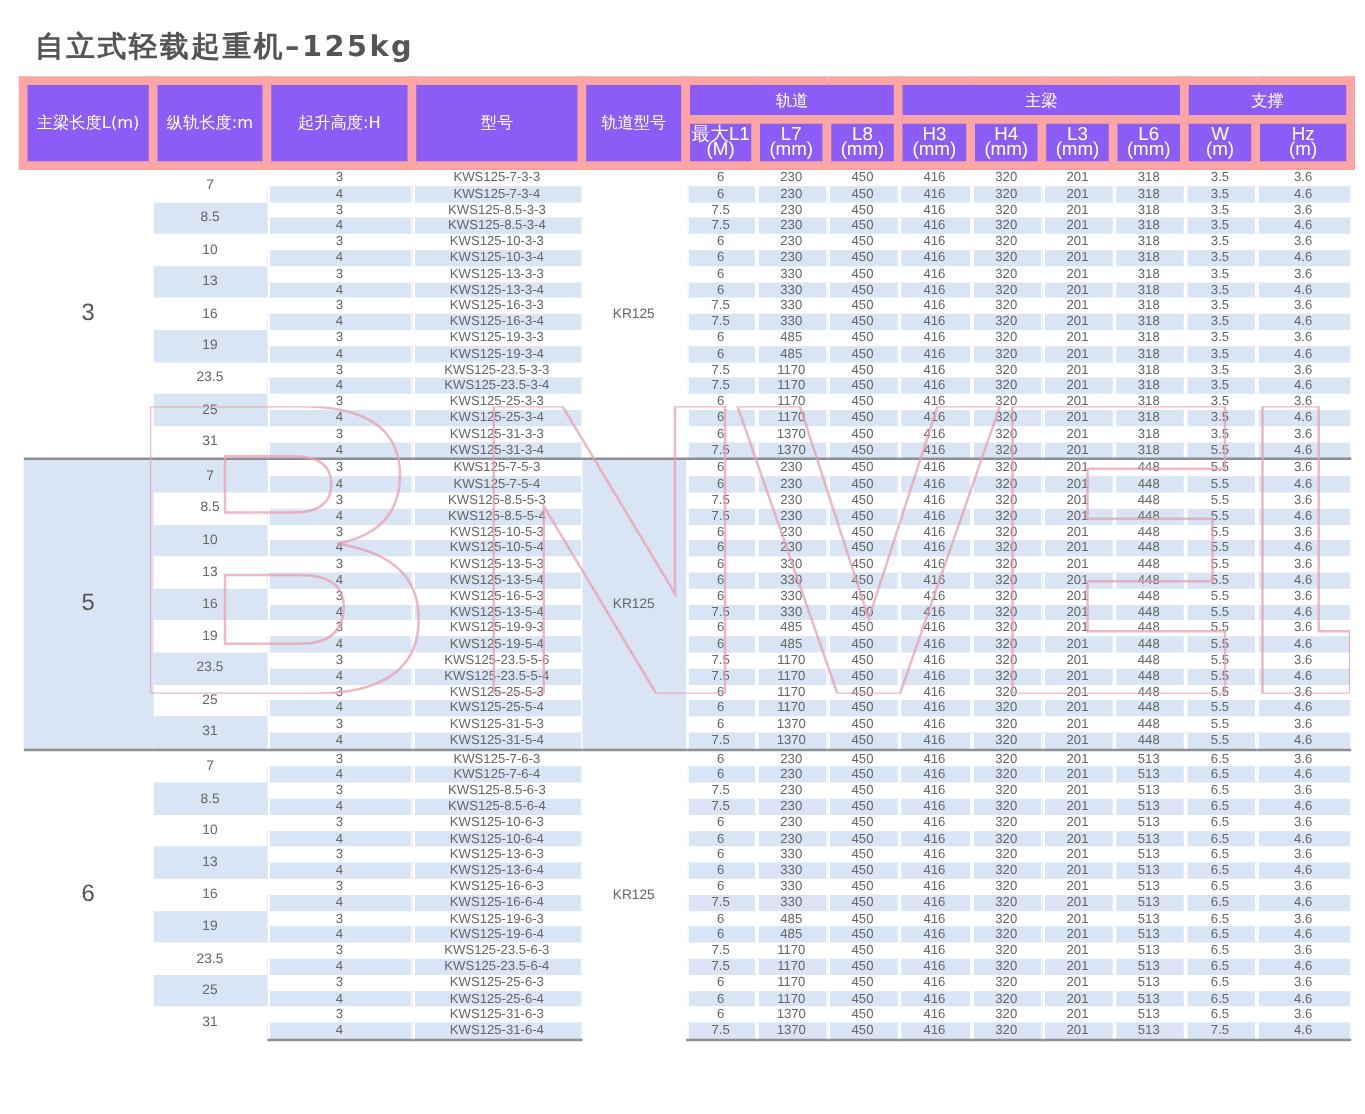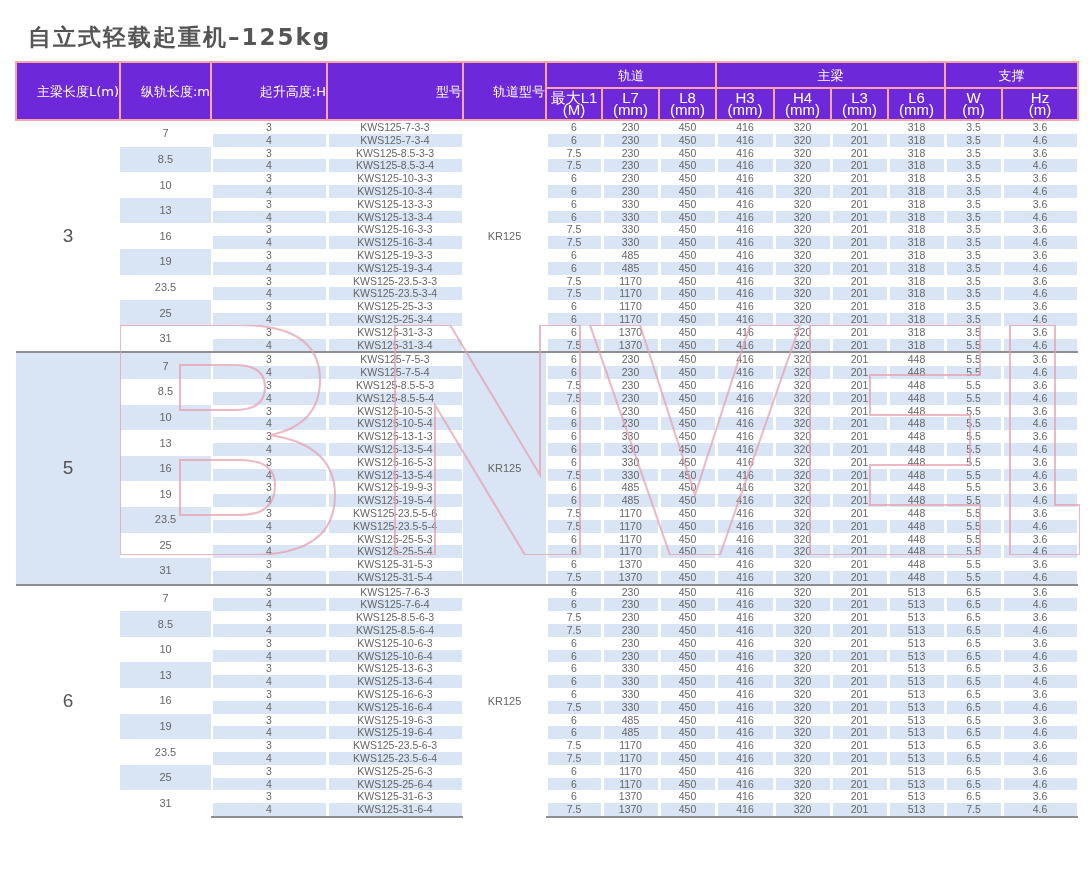--- a/index.html
+++ b/index.html
@@ -1,25 +1,25 @@
 <!DOCTYPE html>
 <html><head>
 <meta charset="utf-8">
 <style>
   html, body { margin: 0; padding: 0; background: #ffffff; }
   body { width: 1092px; height: 891px; position: relative; overflow: hidden;
          font-family: "Liberation Sans", "DejaVu Sans", sans-serif; }
   .title { position: absolute; left: 28px; top: 22px; font-size: 23px; font-weight: bold;
            color: #555; letter-spacing: 2px; font-family: "DejaVu Sans", sans-serif; }
   table { position: absolute; left: 15px; top: 61px; border-collapse: collapse; table-layout: fixed; width: 1062px; }
-  th { background: #6d28d9; color: #fff; font-weight: normal; font-size: 12.5px; line-height: 13px;
-       border: 2px solid #fca5a5; text-align: center; padding: 0; }
+  th { background: #8b5cf6; color: #fff; font-weight: normal; font-size: 12.5px; line-height: 13px;
+       border: 7px solid #fca5a5; text-align: center; padding: 0; }
   th.grp { height: 24px; font-size: 13px; }
   th.sub { height: 30px; font-size: 15px; line-height: 12px; }
-  th.main { height: 55px; font-size: 13px; font-family: "DejaVu Sans", sans-serif; text-align: right; }
+  th.main { height: 55px; font-size: 13px; font-family: "DejaVu Sans", sans-serif; }
   td { font-size: 10.5px; color: #666; text-align: center; padding: 0; height: 12.8px; line-height: 12.8px;
        border: none; white-space: nowrap; }
   td.shade { background: #d9e4f4; }
   tr.alt td.c { background: #d9e4f4; box-shadow: inset 2px 0 0 #fff, inset -1px 0 0 #fff; }
   td.big { font-size: 19px; color: #555; }
   td.len { font-size: 11px; }
   td.rail { font-size: 11px; margin-top: 15px; }
   tr.sep td { border-top: 2px solid #8d8f93; }
   tbody tr:last-child td { border-bottom: 2px solid #8d8f93; }
   .wm { position: absolute; left: 120px; top: 325px; width: 960px; height: 230px; pointer-events: none; }
@@ -421,21 +421,21 @@
         <td class="c">416</td>
         <td class="c">320</td>
         <td class="c">201</td>
         <td class="c">448</td>
         <td class="c">5.5</td>
         <td class="c">4.6</td>
       </tr>
       <tr>
         <td rowspan="2" class="len">13</td>
         <td class="c">3</td>
-        <td class="c">KWS125-13-1-3</td>
+        <td class="c">KWS125-13-5-3</td>
         <td class="c">6</td>
         <td class="c">330</td>
         <td class="c">450</td>
         <td class="c">416</td>
         <td class="c">320</td>
         <td class="c">201</td>
         <td class="c">448</td>
         <td class="c">5.5</td>
         <td class="c">3.6</td>
       </tr>

